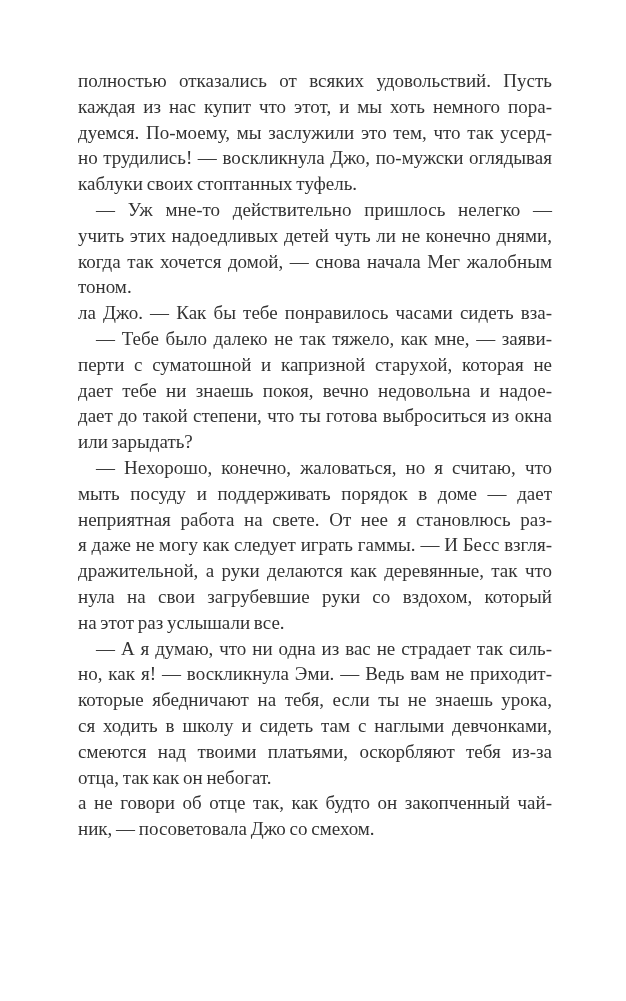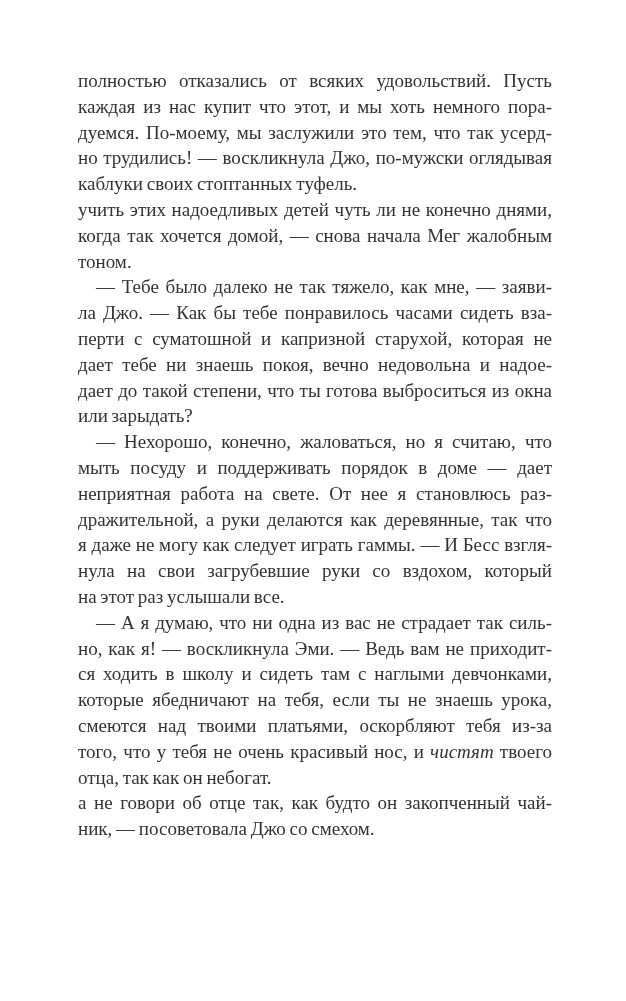--- a/index.html
+++ b/index.html
@@ -54,48 +54,48 @@
 <div class="book-page">
   <div class="text-column">
       <div class="paragraph">
         <div class="line"><span>полностью отказались от всяких удовольствий. Пусть</span></div>
         <div class="line"><span>каждая из нас купит что этот, и мы хоть немного пора-</span></div>
         <div class="line"><span>дуемся. По-моему, мы заслужили это тем, что так усерд-</span></div>
         <div class="line"><span>но трудились! — воскликнула Джо, по-мужски оглядывая</span></div>
         <div class="line last"><span>каблуки своих стоптанных туфель.</span></div>
       </div>
       <div class="paragraph">
+        <div class="line indent"><span>— Уж мне-то действительно пришлось нелегко —</span></div>
         <div class="line"><span>учить этих надоедливых детей чуть ли не конечно днями,</span></div>
         <div class="line"><span>когда так хочется домой, — снова начала Мег жалобным</span></div>
         <div class="line last"><span>тоном.</span></div>
       </div>
       <div class="paragraph">
+        <div class="line"><span>ла Джо. — Как бы тебе понравилось часами сидеть вза-</span></div>
         <div class="line indent"><span>— Тебе было далеко не так тяжело, как мне, — заяви-</span></div>
-        <div class="line"><span>ла Джо. — Как бы тебе понравилось часами сидеть вза-</span></div>
         <div class="line"><span>перти с суматошной и капризной старухой, которая не</span></div>
         <div class="line"><span>дает тебе ни знаешь покоя, вечно недовольна и надое-</span></div>
         <div class="line"><span>дает до такой степени, что ты готова выброситься из окна</span></div>
         <div class="line last"><span>или зарыдать?</span></div>
       </div>
       <div class="paragraph">
         <div class="line indent"><span>— Нехорошо, конечно, жаловаться, но я считаю, что</span></div>
         <div class="line"><span>мыть посуду и поддерживать порядок в доме — дает</span></div>
         <div class="line"><span>неприятная работа на свете. От нее я становлюсь раз-</span></div>
+        <div class="line"><span>я даже не могу как следует играть гаммы. — И Бесс взгля-</span></div>
         <div class="line"><span>дражительной, а руки делаются как деревянные, так что</span></div>
-        <div class="line"><span>я даже не могу как следует играть гаммы. — И Бесс взгля-</span></div>
         <div class="line"><span>нула на свои загрубевшие руки со вздохом, который</span></div>
         <div class="line last"><span>на этот раз услышали все.</span></div>
       </div>
       <div class="paragraph">
         <div class="line indent"><span>— А я думаю, что ни одна из вас не страдает так силь-</span></div>
         <div class="line"><span>но, как я! — воскликнула Эми. — Ведь вам не приходит-</span></div>
+        <div class="line"><span>которые ябедничают на тебя, если ты не знаешь урока,</span></div>
         <div class="line"><span>ся ходить в школу и сидеть там с наглыми девчонками,</span></div>
-        <div class="line"><span>которые ябедничают на тебя, если ты не знаешь урока,</span></div>
         <div class="line"><span>смеются над твоими платьями, оскорбляют тебя из-за</span></div>
-        <div class="line"><span>того, что у тебя не очень красивый нос, и </span><span class="it">чистят</span><span> твоего</span></div>
         <div class="line last"><span>отца, так как он небогат.</span></div>
       </div>
       <div class="paragraph">
         <div class="line"><span>а не говори об отце так, как будто он закопченный чай-</span></div>
         <div class="line last"><span>ник, — посоветовала Джо со смехом.</span></div>
       </div>
     </div>
 </div>
 
 </body></html>

